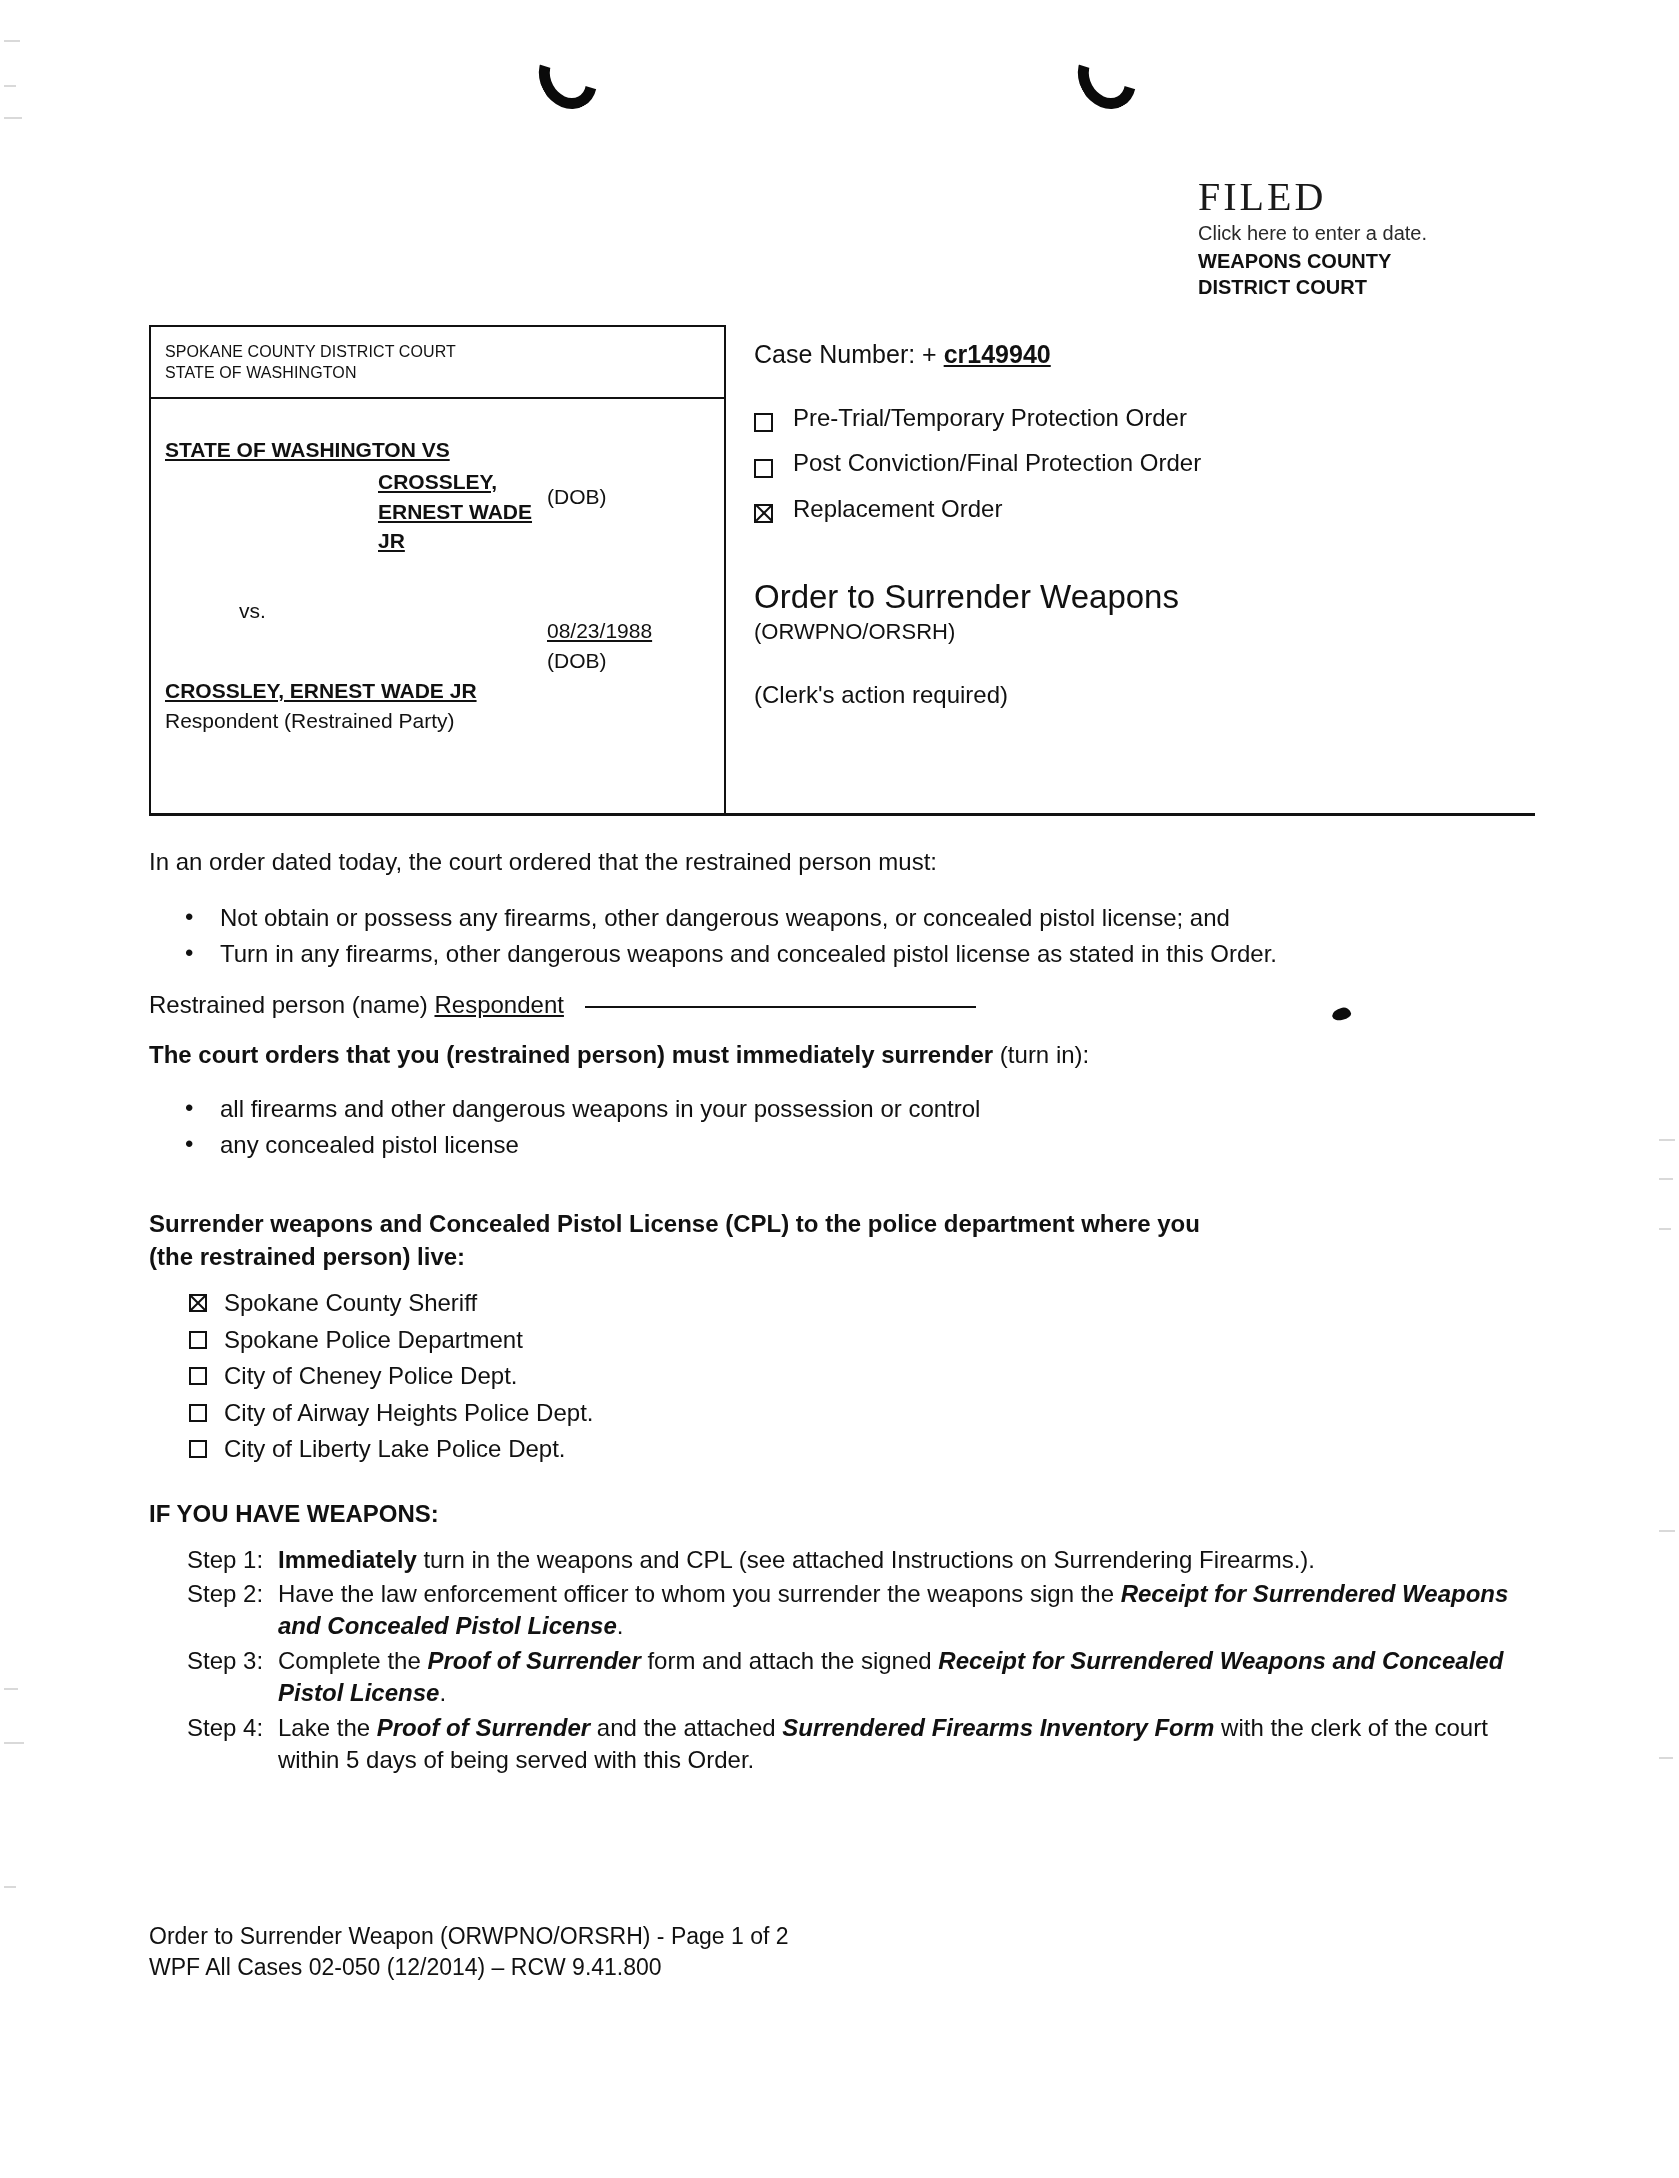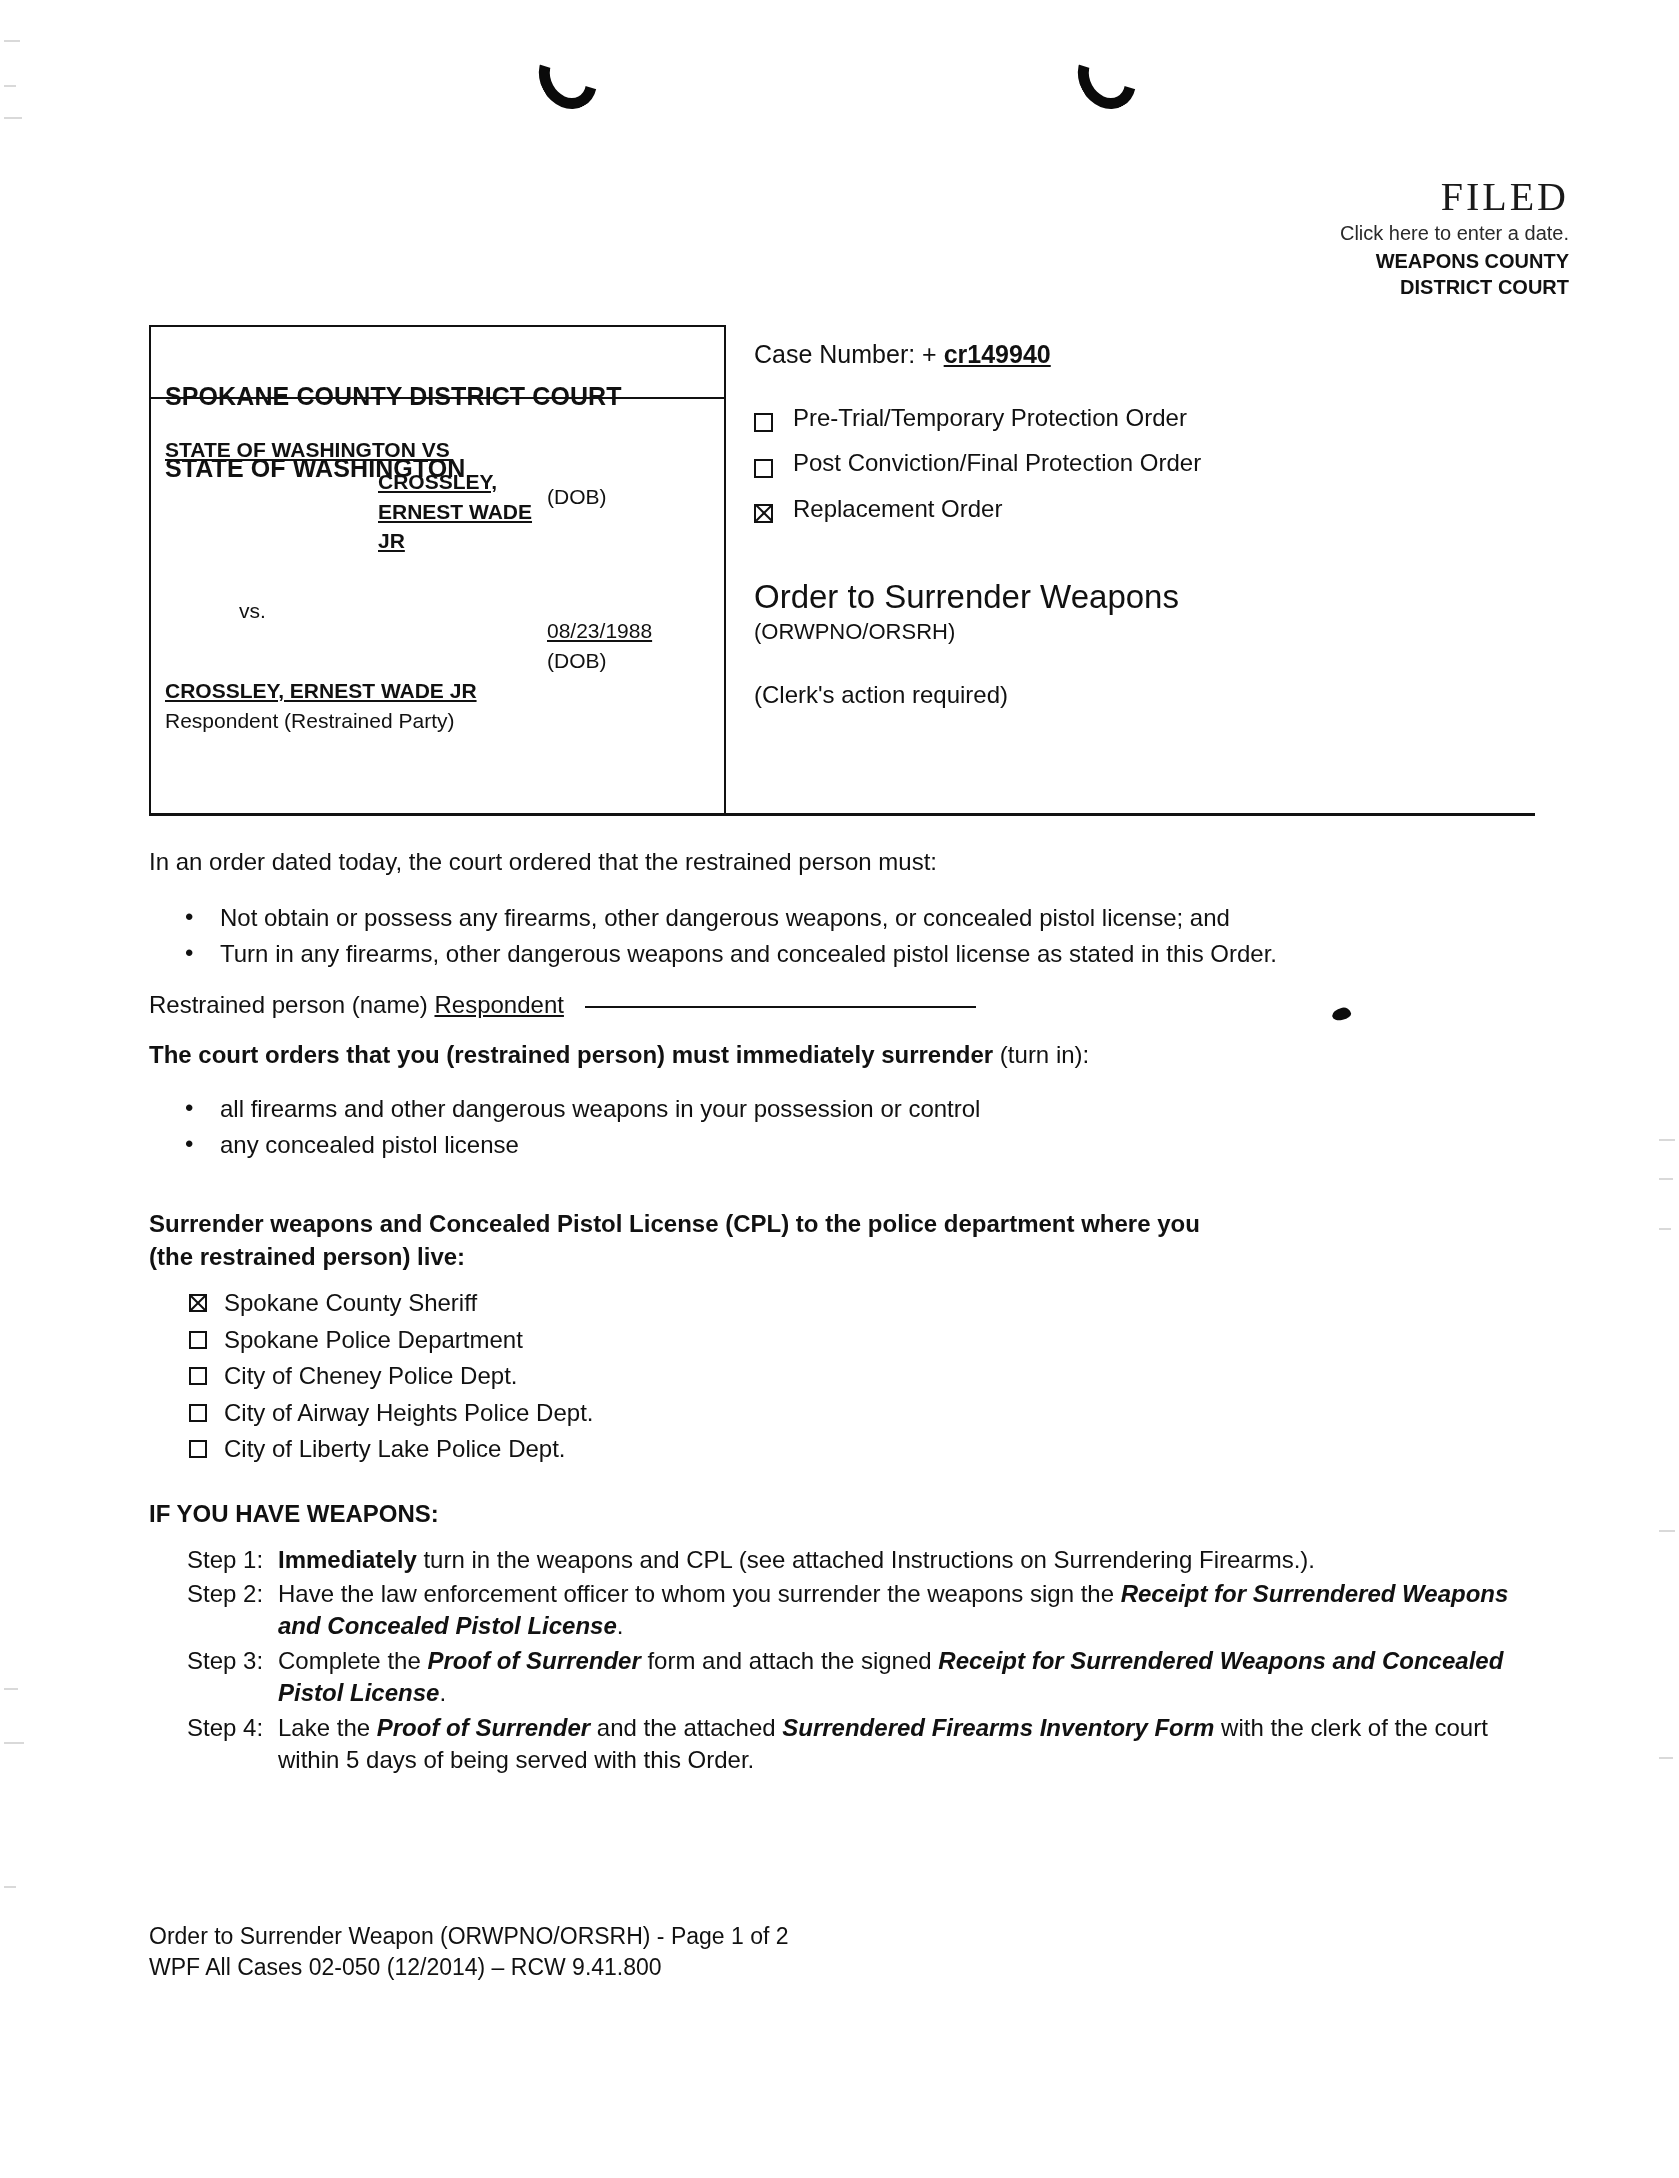--- a/index.html
+++ b/index.html
@@ -41,24 +41,24 @@
   .edge-speck {
     position: absolute;
     background: #b9b9b9;
     height: 2px;
     opacity: .55;
   }
 
   
   .filed-block {
     position: absolute;
-    left: 1163px;
+    left: 1198px;
     top: 176px;
     width: 406px;
-    text-align: right;
+    text-align: left;
   }
   .filed-word {
     font-family: "Liberation Serif", serif;
     font-size: 40px;
     letter-spacing: 3px;
     line-height: 1.05;
     color: #1a1a1a;
   }
   .filed-date {
     font-size: 20px;
@@ -91,25 +91,24 @@
     border-right: 2.5px solid #111;
     box-sizing: border-box;
   }
   .cap-left-head {
     border-bottom: 2.5px solid #111;
     padding: 14px 0 10px 14px;
     height: 72px;
     box-sizing: border-box;
   }
   .cap-left-head div {
-    font-size: 25px;
-    font-weight: bold;
+    font-size: 16px;
+    font-weight: normal;
     line-height: 1.32;
     letter-spacing: 0.1px;
-    margin-top: 39px;
   }
   .cap-left-body {
     position: relative;
     padding: 36px 0 0 14px;
     font-size: 21px;
     line-height: 1.42;
   }
   .party-head {
     font-weight: bold;
     text-decoration: underline;

